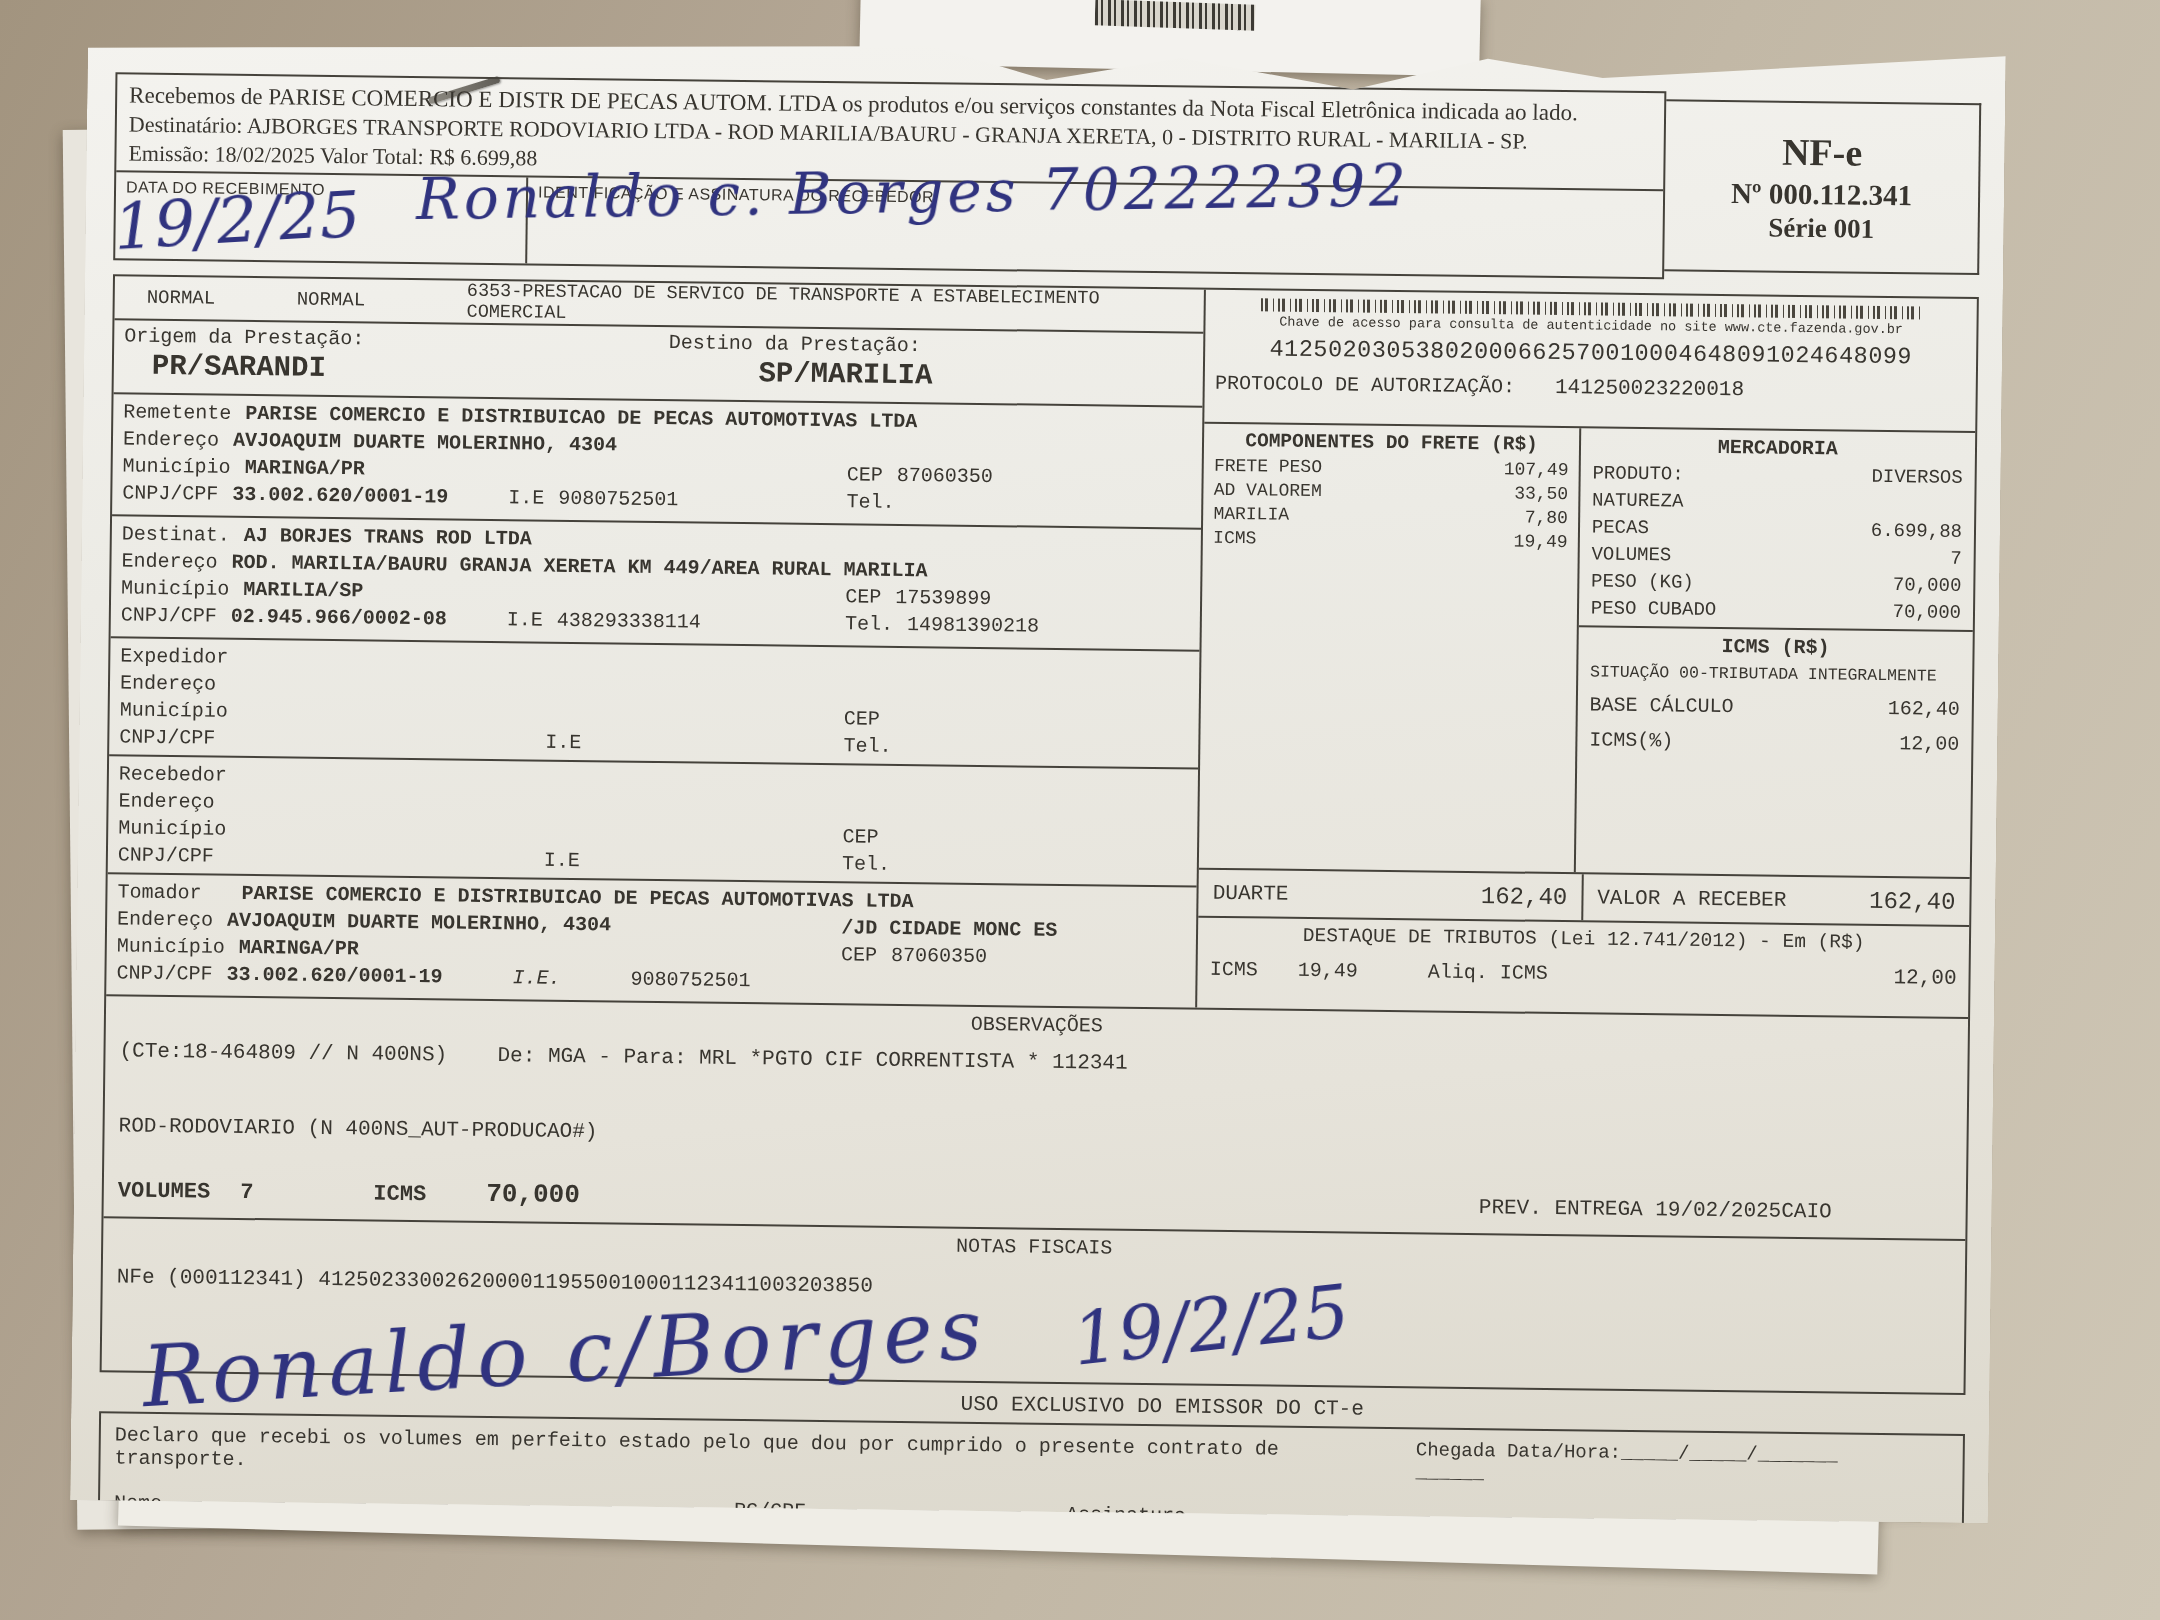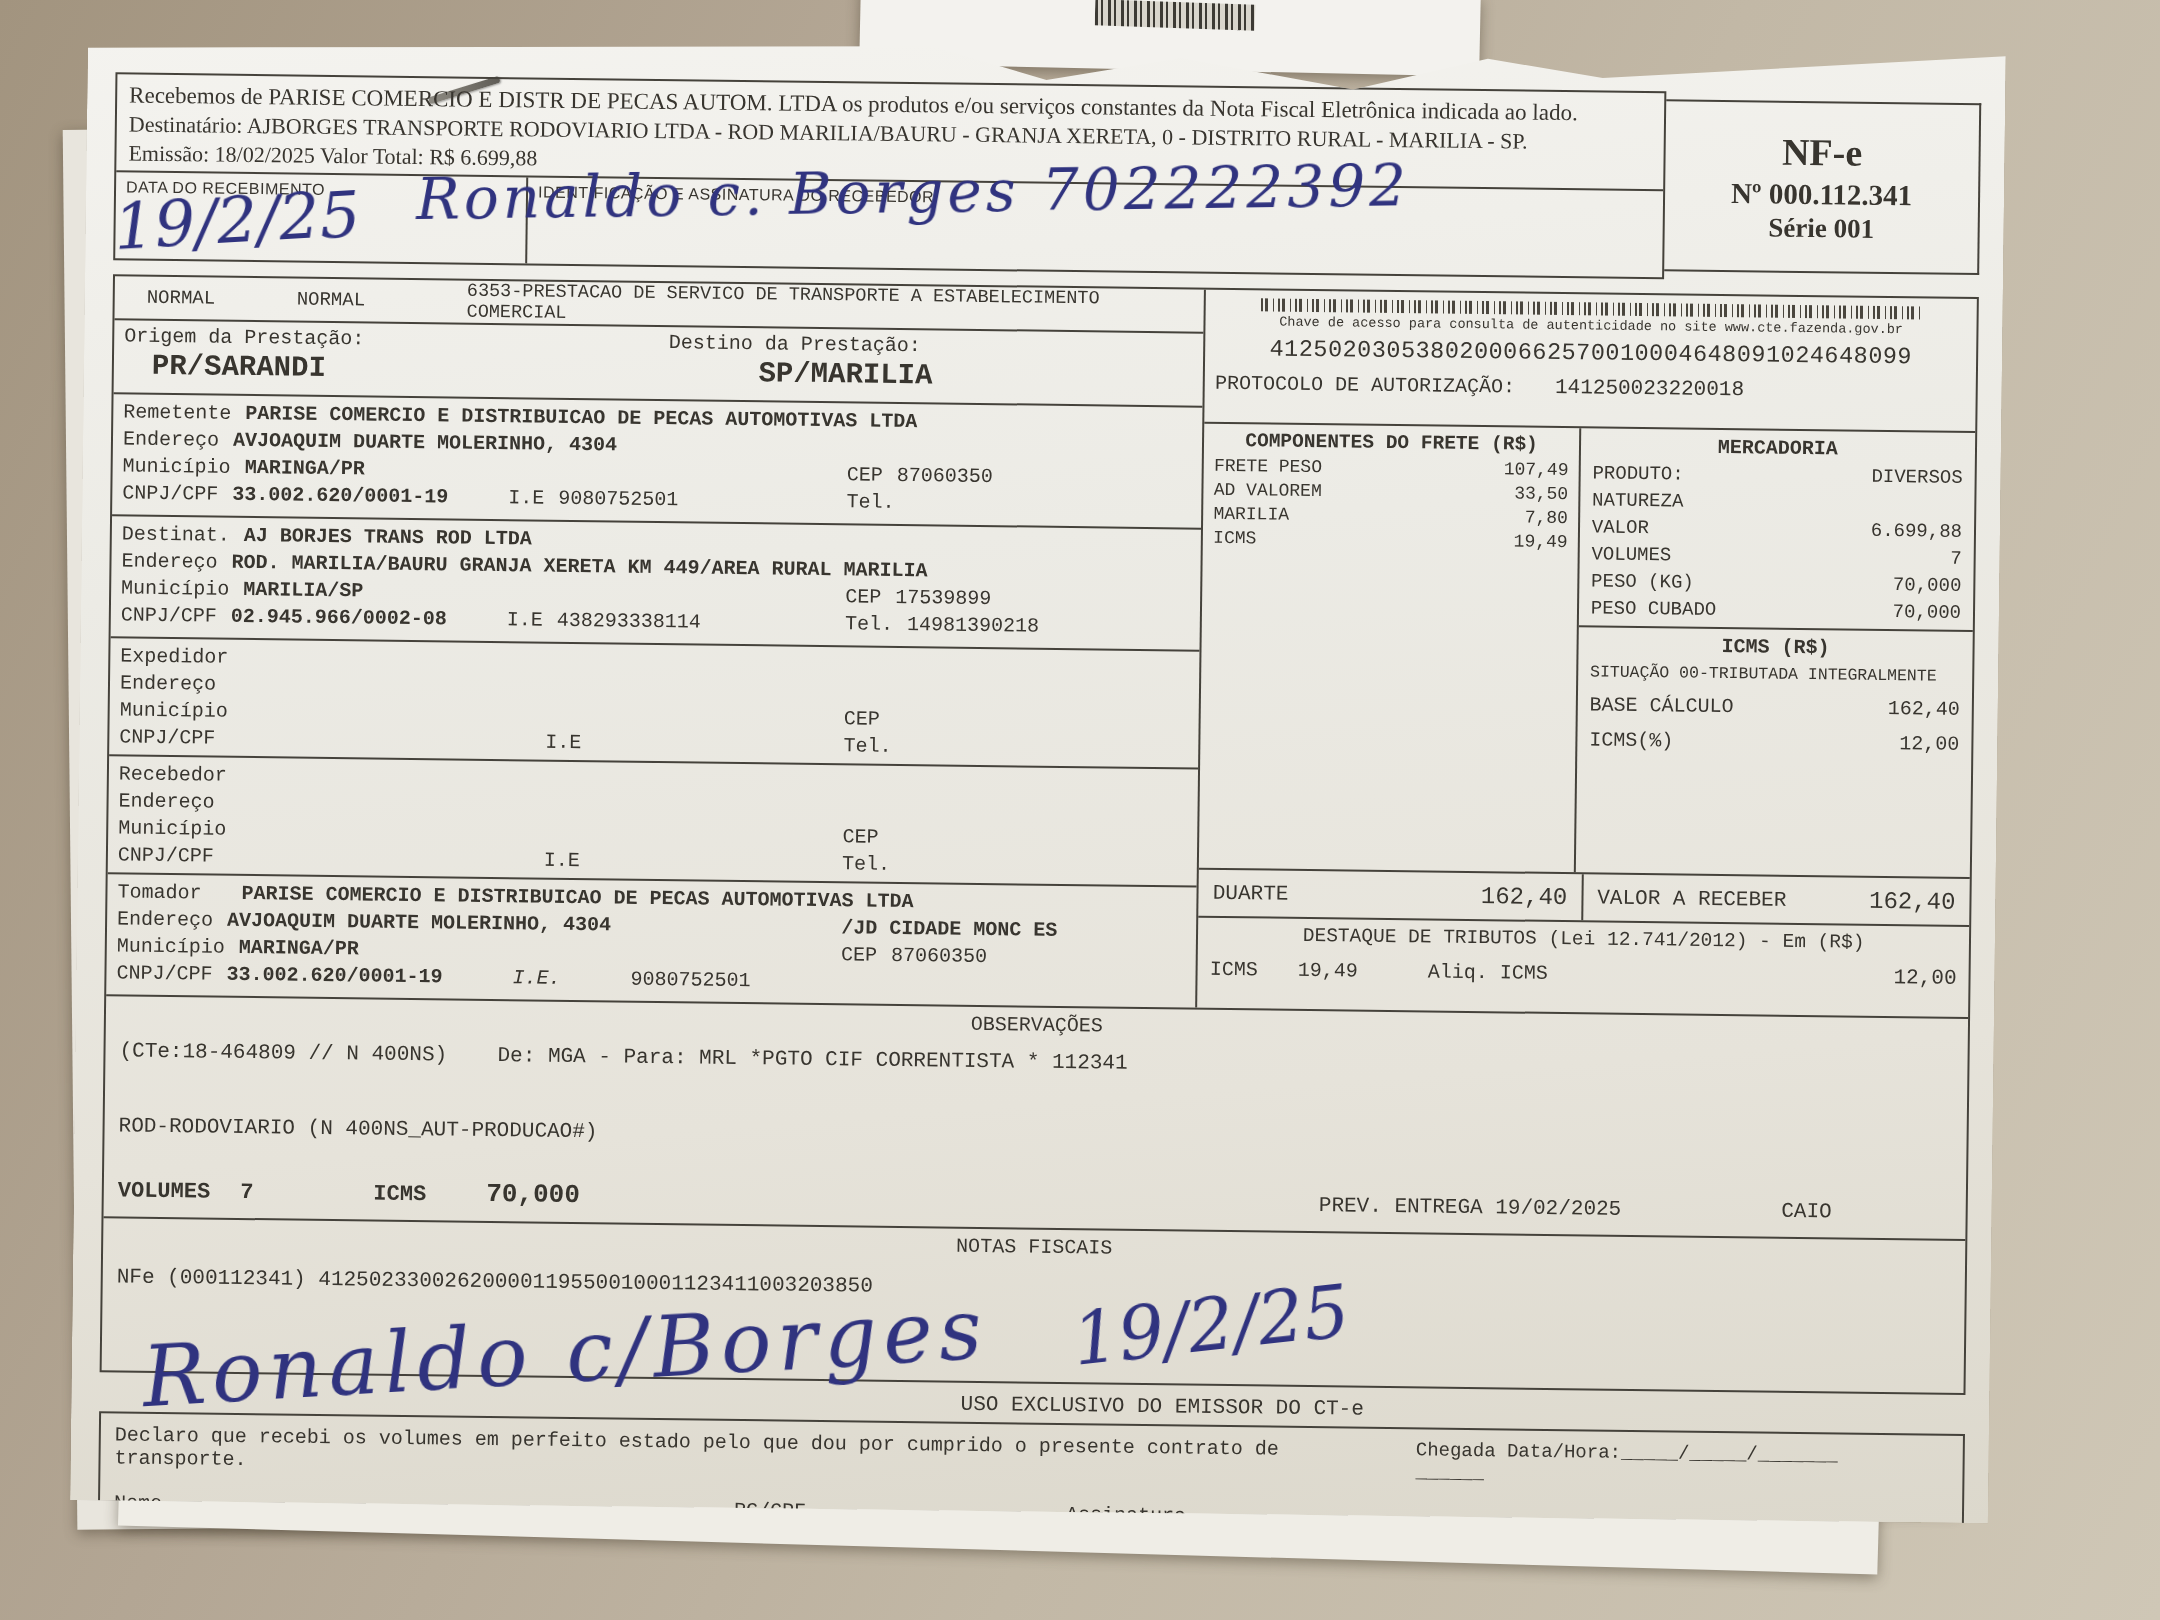--- a/index.html
+++ b/index.html
@@ -90,21 +90,21 @@
   
   .obs-box{border-top:2px solid #45423b;padding:6px 14px;min-height:208px;display:flex;flex-direction:column;}
   .obs-title{font-size:20px;text-align:center;}
   .obs-l1{font-size:21px;margin-top:14px;}
   .obs-l2{font-size:21px;margin-top:52px;}
   .obs-vol{display:flex;align-items:baseline;margin-top:auto;padding-bottom:6px;font-size:22px;}
   .obs-vol .b{font-weight:bold;}
   .obs-vol .peso-l{margin-left:120px;}
   .obs-vol .peso-v{margin-left:60px;font-size:26px;font-weight:bold;}
   .obs-vol .prev{margin-left:auto;font-size:21px;}
-  .obs-vol .caio{margin-left:160px;margin-right:120px;font-size:21px;}
+  .obs-vol .caio{margin-right:120px;font-size:21px;}
   .notas-box{border-top:2px solid #45423b;padding:6px 14px;min-height:140px;}
   .notas-title{font-size:20px;text-align:center;}
   .notas-line{font-size:21px;margin-top:18px;}
   
   .uso-line{font-size:21px;margin-top:10px;text-align:center;padding-left:260px;}
   .bot-box{border:2px solid #45423b;margin-top:6px;}
   .bot-r1{display:flex;justify-content:space-between;padding:10px 14px 0 14px;font-size:20px;}
   .bot-r1 .cheg{font-size:19px;}
   .bot-r2{display:flex;align-items:flex-start;padding:22px 14px 14px 14px;font-size:20px;min-height:78px;position:relative;}
   .bot-r2 .nome{width:560px;}
@@ -311,21 +311,21 @@
                 <div class="merc-title">MERCADORIA</div>
                 <div class="merc-line">
                     <span>PRODUTO:</span>
                     <span>DIVERSOS</span>
                   </div>
                 <div class="merc-line">
                     <span>NATUREZA</span>
                     <span></span>
                   </div>
                 <div class="merc-line">
-                    <span>VALOR</span>
+                    <span>PECAS</span>
                     <span>6.699,88</span>
                   </div>
                 <div class="merc-line">
                     <span>VOLUMES</span>
                     <span>7</span>
                   </div>
                 <div class="merc-line">
                     <span>PESO (KG)</span>
                     <span>70,000</span>
                   </div>

